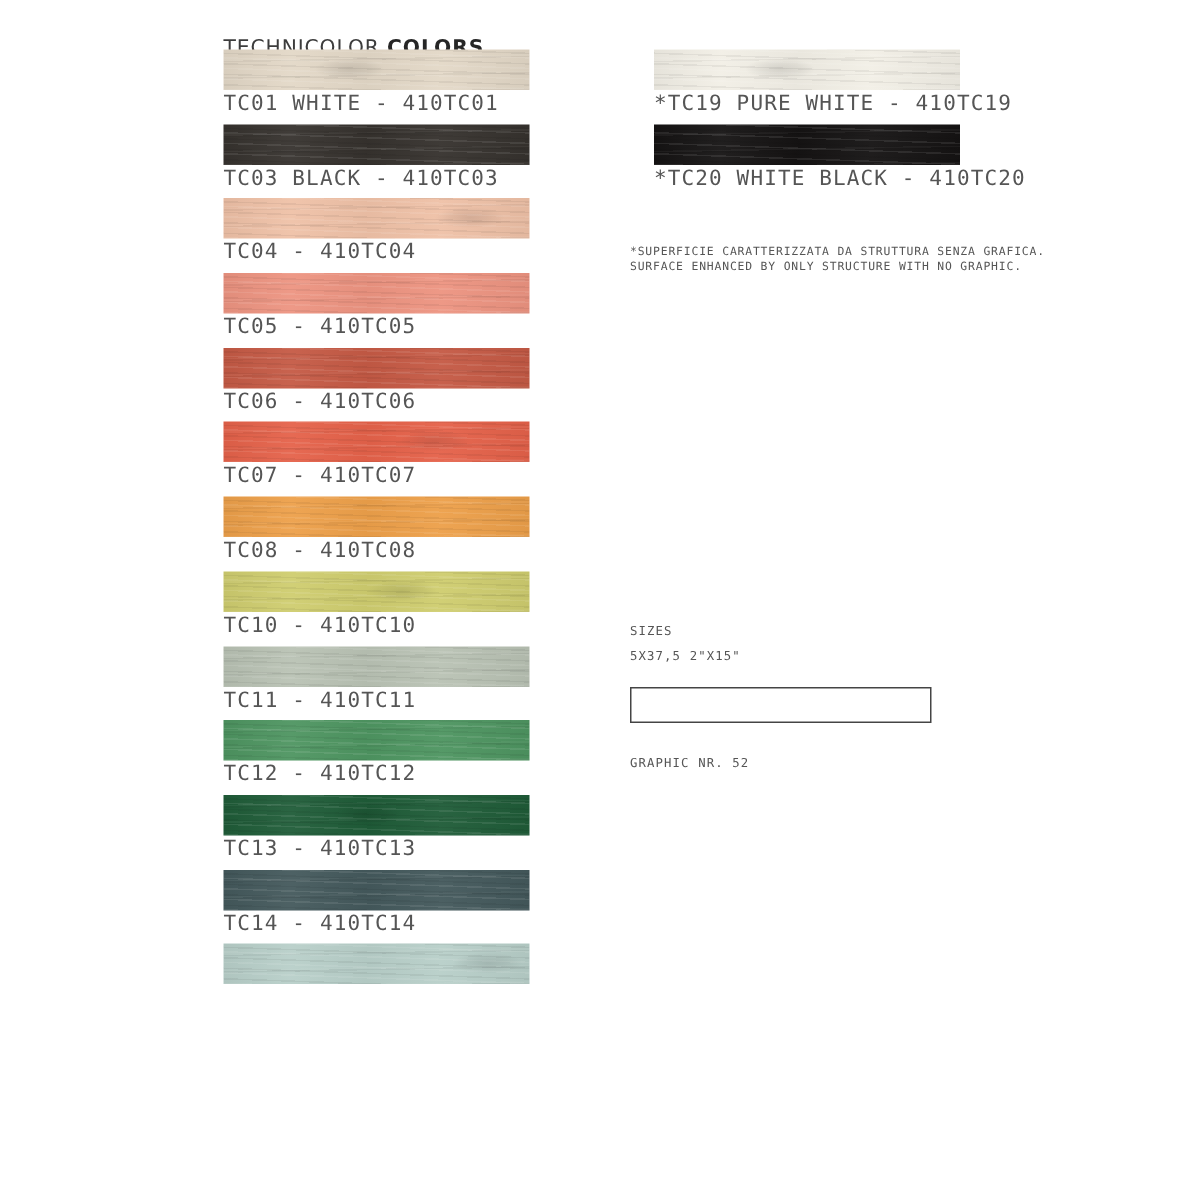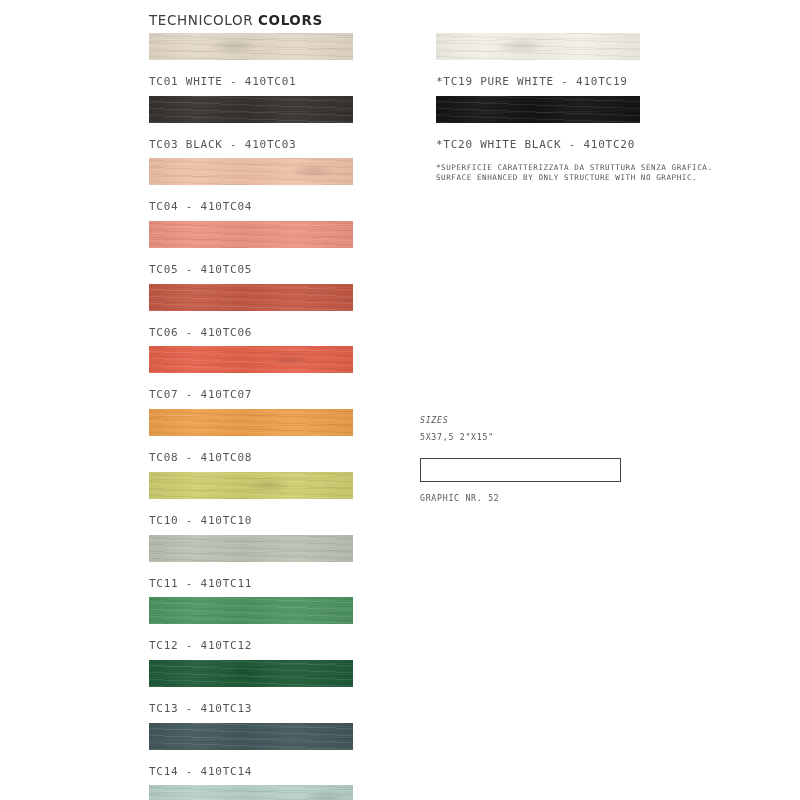--- a/index.html
+++ b/index.html
@@ -13,21 +13,21 @@
     position: relative;
     overflow: hidden;
     font-family: "DejaVu Sans Mono", "Liberation Mono", monospace;
     -webkit-font-smoothing: antialiased;
   }
 
   
   #header {
     position: absolute;
     left: 149px;
-    top: 12px;
+    top: 24px;
     font-family: "DejaVu Sans", "Liberation Sans", sans-serif;
     font-size: 13.5px;
     letter-spacing: 0.6px;
     color: #3c3c3c;
     white-space: nowrap;
   }
   #header .thin { font-weight: 400; }
   #header .bold { font-weight: 700; color: #262626; }
 
   
@@ -99,32 +99,32 @@
     background:
       radial-gradient(ellipse at center,
         rgba(0,0,0,0.10) 0%,
         rgba(0,0,0,0.055) 38%,
         rgba(0,0,0,0.0) 72%);
     pointer-events: none;
   }
 
   .swatch-label {
     font-family: "DejaVu Sans Mono", "Liberation Mono", monospace;
-    font-size: 11px;
-    letter-spacing: 0.75px;
-    color: #555555;
-    margin-top: 17px;
+    font-size: 14px;
+    letter-spacing: 0.75px;
+    color: #555555;
+    margin-top: 4px;
     line-height: 10px;
     white-space: nowrap;
   }
 
   
   #footnote {
     position: absolute;
-    left: 436px;
+    left: 420px;
     top: 163px;
     font-family: "DejaVu Sans Mono", "Liberation Mono", monospace;
     font-size: 7.6px;
     letter-spacing: 0.55px;
     color: #555555;
     line-height: 10.4px;
     white-space: nowrap;
   }
 
   
@@ -133,21 +133,20 @@
     left: 420px;
     top: 415px;
     width: 210px;
   }
   #sizes-title {
     font-family: "DejaVu Sans Mono", "Liberation Mono", monospace;
     font-size: 8.2px;
     letter-spacing: 0.75px;
     color: #555555;
     line-height: 11px;
-    font-style: italic;
   }
   #sizes-value {
     font-family: "DejaVu Sans Mono", "Liberation Mono", monospace;
     font-size: 8.2px;
     letter-spacing: 0.75px;
     color: #555555;
     line-height: 11px;
     margin-top: 6px;
   }
   #size-input {
@@ -158,21 +157,21 @@
     background: #ffffff;
     box-sizing: border-box;
     font-family: "DejaVu Sans Mono", "Liberation Mono", monospace;
     font-size: 8.2px;
     letter-spacing: 0.75px;
     color: #555555;
     padding: 0 6px;
     outline: none;
   }
   #graphic-nr {
-    margin-top: 11px;
+    margin-top: 21px;
     font-family: "DejaVu Sans Mono", "Liberation Mono", monospace;
     font-size: 8.2px;
     letter-spacing: 0.75px;
     color: #555555;
     line-height: 11px;
   }
 </style>
 </head>
 <body>
 

